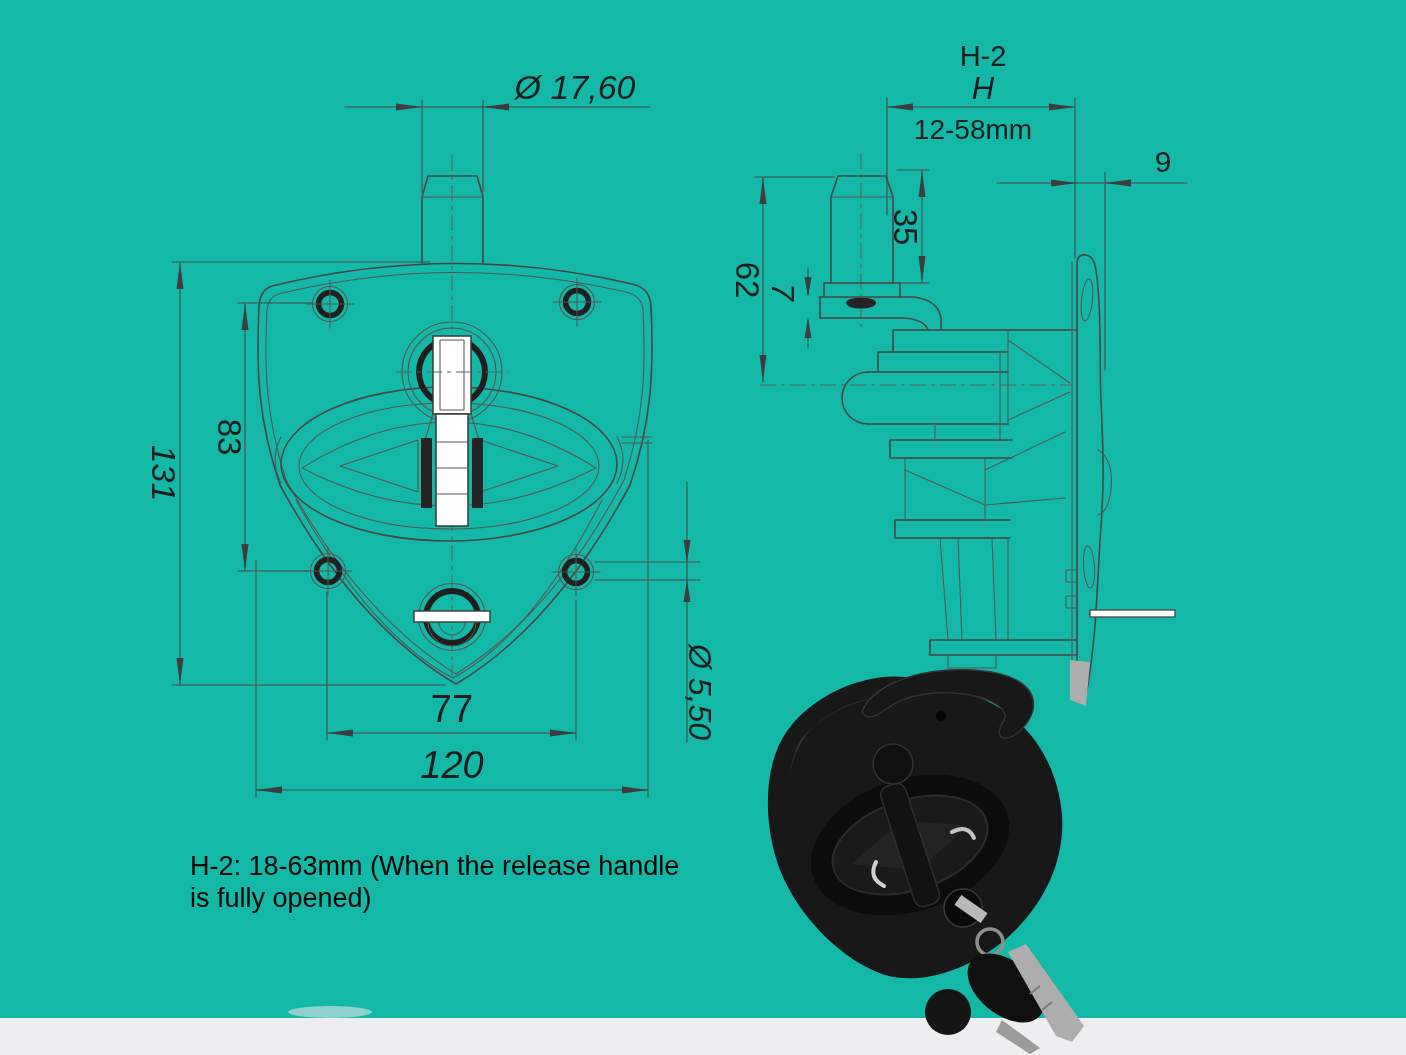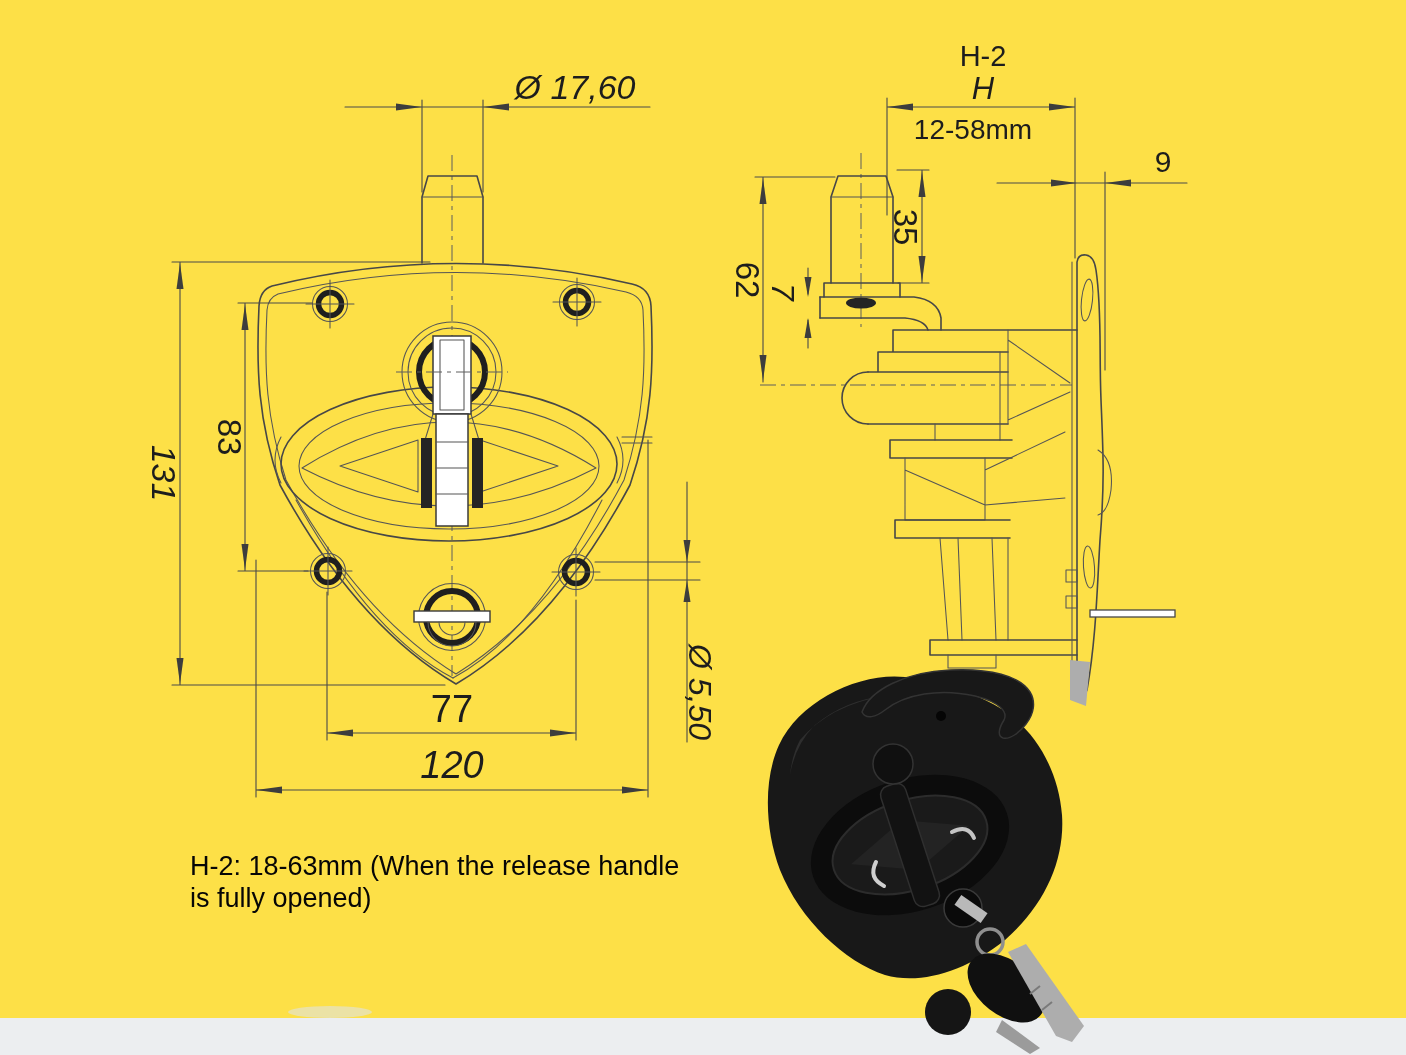--- a/index.html
+++ b/index.html
@@ -1,16 +1,16 @@
 <!DOCTYPE html>
 <html><head>
 <meta charset="utf-8">
 <style>
   html,body{margin:0;padding:0;background:#ffffff;}
-  .canvas{position:relative;width:1406px;height:1055px;background:#fde047;overflow:hidden;}
+  .canvas{position:relative;width:1406px;height:1055px;background:#14b8a6;overflow:hidden;}
   svg{display:block;}
   
   .ln{fill:none;stroke:#474747;stroke-width:1.6;stroke-linejoin:round;stroke-linecap:round;}
   .lt{fill:none;stroke:#555555;stroke-width:1.05;stroke-linejoin:round;stroke-linecap:round;}
   .dim{fill:none;stroke:#4a4a4a;stroke-width:1.1;stroke-linecap:round;}
   .cl{fill:none;stroke:#5f5f5f;stroke-width:1;stroke-dasharray:16 5 4 5;}
   .ar{fill:#3d3d3d;stroke:none;}
   .ring{fill:none;stroke:#1f1f1f;stroke-width:6;}
   .ring2{fill:none;stroke:#1f1f1f;stroke-width:5.5;}
   .wf{fill:#ffffff;}

